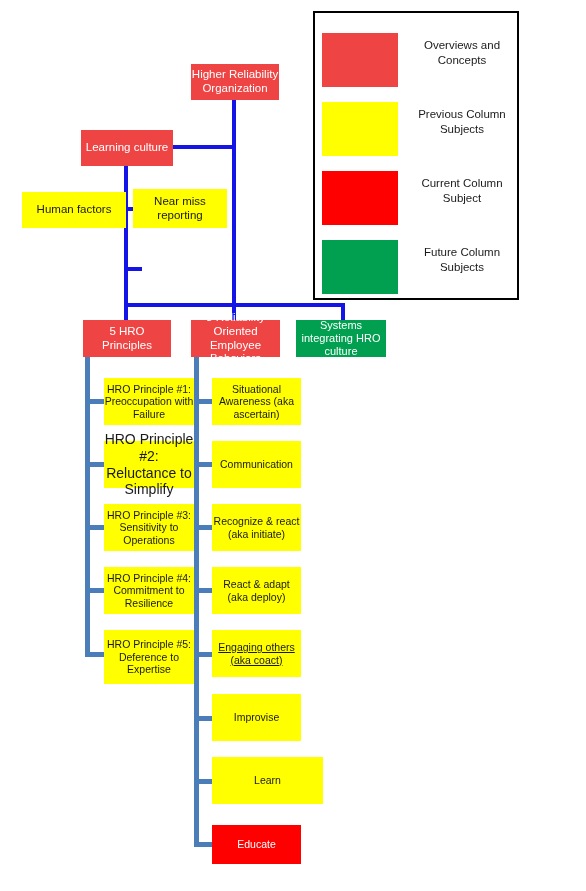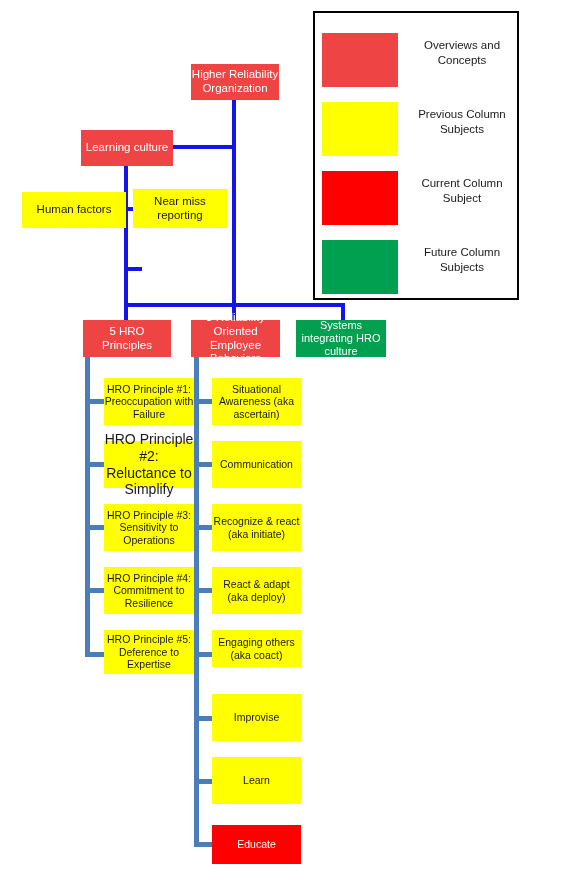--- a/index.html
+++ b/index.html
@@ -154,43 +154,43 @@
   </div>
   <div class="box yellow" style="left:104px; top:441px; width:90px; height:47px; font-size:14px;">
     <span>HRO Principle #2: Reluctance to Simplify</span>
   </div>
   <div class="box yellow" style="left:104px; top:504px; width:90px; height:47px; font-size:10.5px;">
     <span>HRO Principle #3: Sensitivity to Operations</span>
   </div>
   <div class="box yellow" style="left:104px; top:567px; width:90px; height:47px; font-size:10.5px;">
     <span>HRO Principle #4: Commitment to Resilience</span>
   </div>
-  <div class="box yellow" style="left:104px; top:630px; width:90px; height:44px; font-size:10.5px;">
+  <div class="box yellow" style="left:104px; top:630px; width:90px; height:54px; font-size:10.5px;">
     <span>HRO Principle #5: Deference to Expertise</span>
   </div>
 
   <div class="box yellow" style="left:212px; top:378px; width:89px; height:47px; font-size:10.5px;">
     <span>Situational Awareness (aka ascertain)</span>
   </div>
   <div class="box yellow" style="left:212px; top:441px; width:89px; height:47px; font-size:10.5px;">
     <span>Communication</span>
   </div>
   <div class="box yellow" style="left:212px; top:504px; width:89px; height:47px; font-size:10.5px;">
     <span>Recognize &amp; react (aka initiate)</span>
   </div>
   <div class="box yellow" style="left:212px; top:567px; width:89px; height:47px; font-size:10.5px;">
     <span>React &amp; adapt (aka deploy)</span>
   </div>
-  <div class="box yellow" style="left:212px; top:630px; width:89px; height:37px; font-size:10.5px;">
+  <div class="box yellow" style="left:212px; top:630px; width:89px; height:47px; font-size:10.5px;text-decoration:underline;">
     <span>Engaging others (aka coact)</span>
   </div>
   <div class="box yellow" style="left:212px; top:694px; width:89px; height:47px; font-size:10.5px;">
     <span>Improvise</span>
   </div>
-  <div class="box yellow" style="left:212px; top:757px; width:89px; height:47px; font-size:10.5px;">
+  <div class="box yellow" style="left:212px; top:757px; width:111px; height:47px; font-size:10.5px;">
     <span>Learn</span>
   </div>
   <div class="box red" style="left:212px; top:825px; width:89px; height:39px; font-size:10.5px;">
     <span>Educate</span>
   </div>
 
   <div id="legend">
 
     <div class="legend-row" style="top:20px;">
       <div class="legend-swatch blue" style="top:0;"></div>

